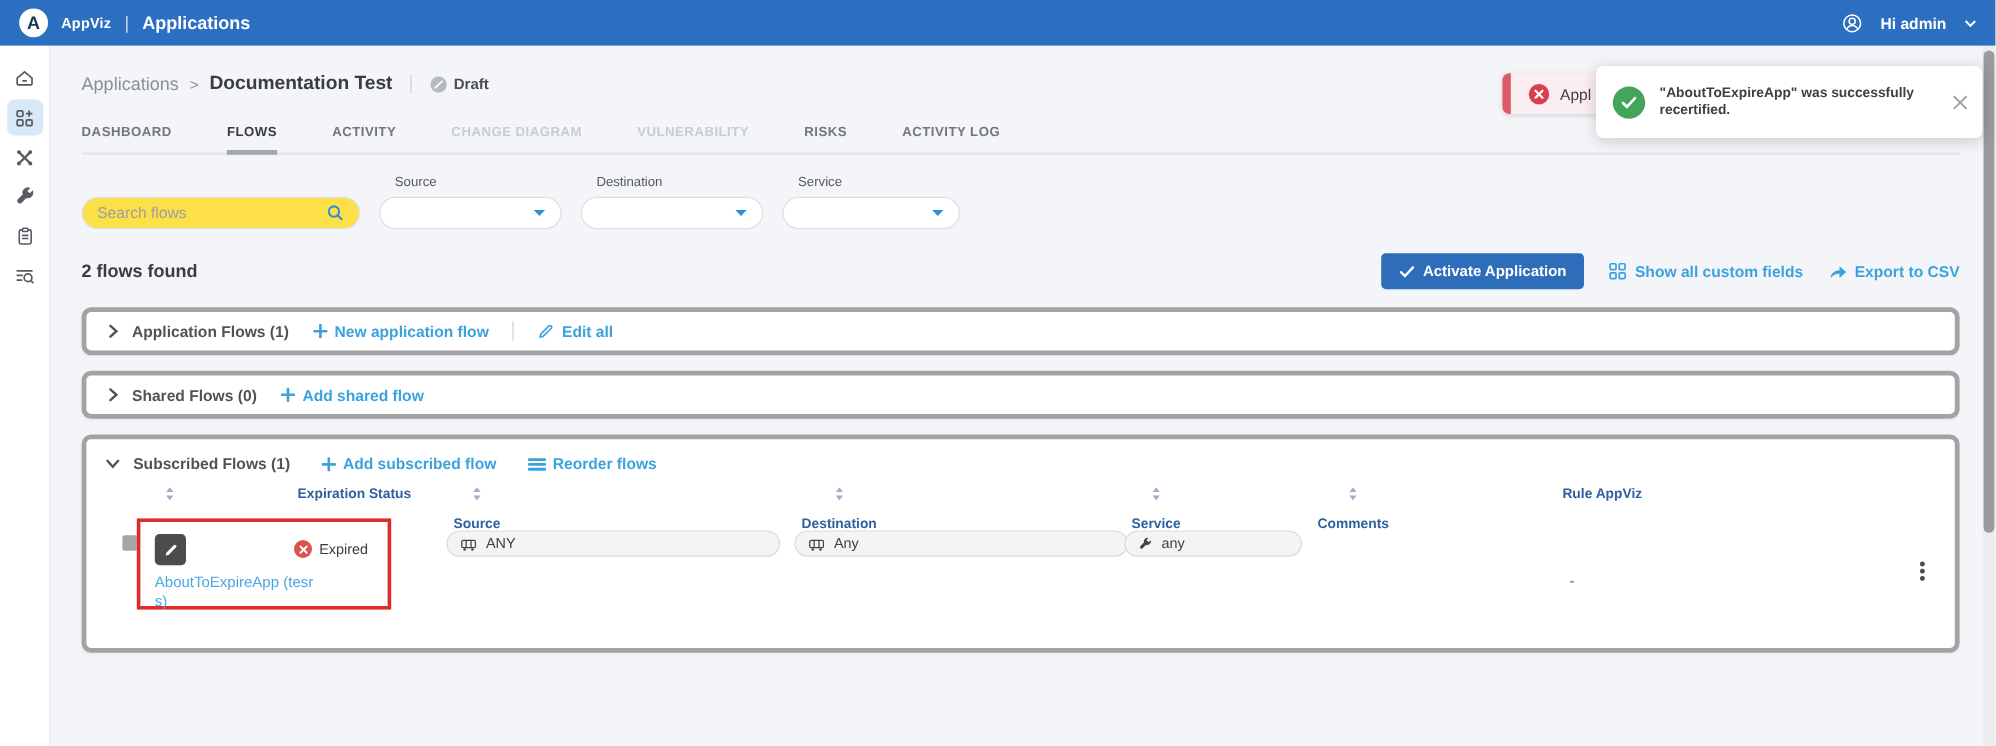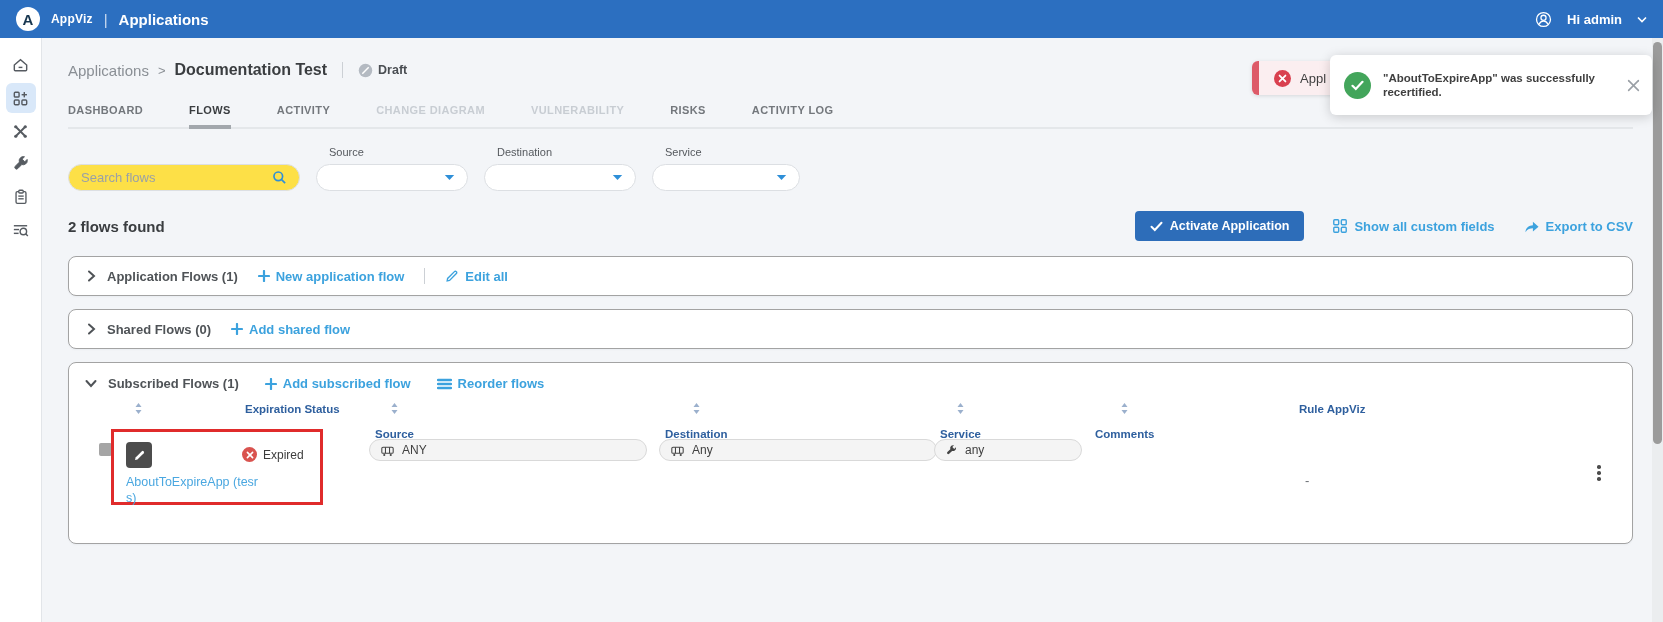--- a/index.html
+++ b/index.html
@@ -62,30 +62,30 @@
   .filter-group { display:flex; flex-direction:column; }
   .filter-label { font-size:11px; color:#55595e; margin:0 0 6px 13px; }
   .pill-select {
     height:27px; border-radius:14px; background:#fff; border:1px solid #dcdfe3;
     display:flex; align-items:center; justify-content:flex-end; padding:0 12px; cursor:pointer;
   }
   .w-source { width:152px; } .w-dest { width:152px; } .w-service { width:148px; }
   
   .summary-row { margin-top:18px; display:flex; align-items:center; justify-content:space-between; height:34px; }
   .flows-count { font-size:15px; font-weight:700; color:#3a3d40; }
-  .summary-actions { display:flex; align-items:center; gap:28px; }
+  .summary-actions { display:flex; align-items:center; gap:20px; }
   .btn-primary {
     background:#2d6db9; color:#fff; border:none; border-radius:4px;
     font-family:inherit; font-size:12.5px; font-weight:700;
     padding:8px 15px; display:flex; align-items:center; gap:7px; cursor:pointer;
   }
   .blue-link { display:flex; align-items:center; gap:6px; color:#3ca2de; font-size:13px; font-weight:700; cursor:pointer; }
   
   .card {
-    background:#fff; border:1px solid #a3a3a3; border-radius:8px;
+    background:#fff; border:4px solid #a3a3a3; border-radius:8px;
     box-shadow:0 1px 2px rgba(20,40,80,.04);
   }
   .card-row { margin-top:13px; height:40px; display:flex; align-items:center; padding:0 18px; gap:20px; }
   .section-title { font-size:13px; font-weight:700; color:#4f5357; display:flex; align-items:center; gap:11px; cursor:pointer; }
   .link-vdiv { width:1px; height:16px; background:#ccd0d5; }
   .card-table { margin-top:13px; height:182px; position:relative; }
   .subheader { display:flex; align-items:center; padding:13px 18px 0 16px; }
   .subheader .blue-link { margin-left:26px; }
   .reorder { margin-left:auto; }
   

